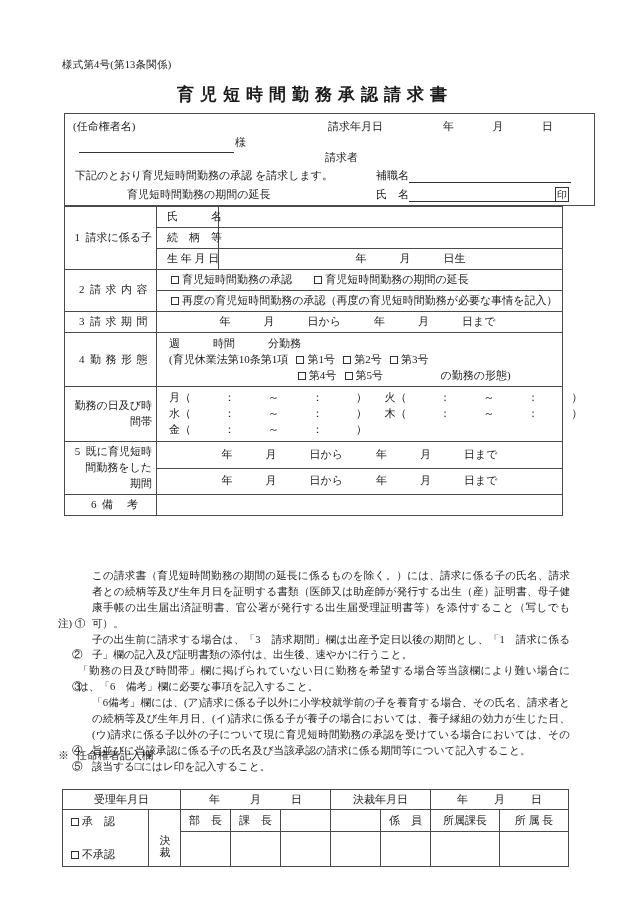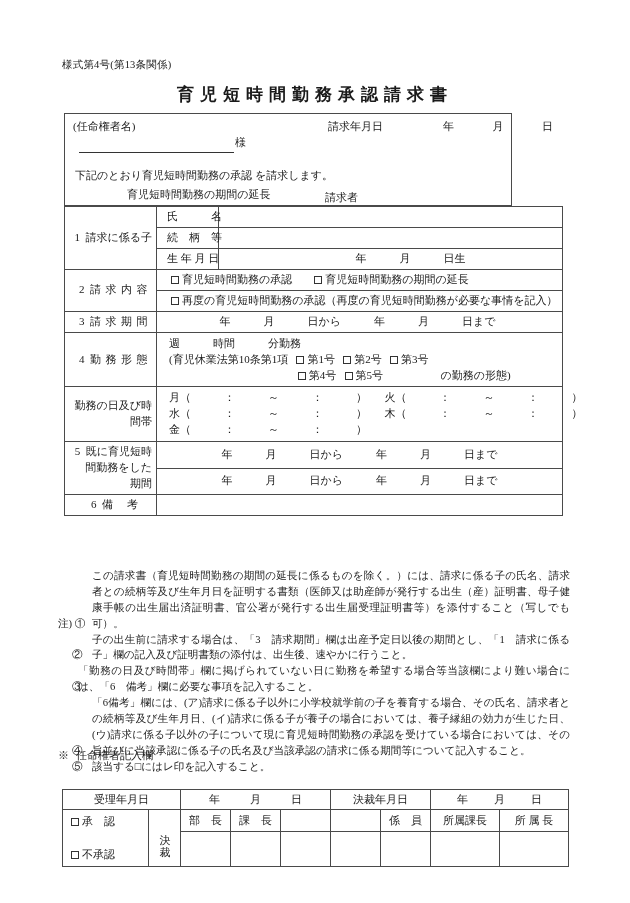--- a/index.html
+++ b/index.html
@@ -44,21 +44,21 @@
     letter-spacing: 6px;
     font-weight: 600;
     white-space: nowrap;
   }
 
   
   .header-box {
     position: absolute;
     left: 64px;
     top: 113px;
-    width: 448px;
+    width: 531px;
     height: 93px;
     border: 1px solid #4a4a4a;
     box-sizing: border-box;
   }
   .hb-appointer {
     position: absolute; left: 8px; top: 5px;
     font-size: 11px; white-space: nowrap;
   }
   .hb-sama-line {
     position: absolute; left: 14px; top: 23px;
@@ -83,21 +83,21 @@
   .hb-sentence {
     position: absolute; left: 10px; top: 54px;
     font-size: 11px; white-space: nowrap;
   }
   .hb-extend {
     position: absolute; left: 62px; top: 73px;
     font-size: 11px; white-space: nowrap;
   }
   .hb-claimant {
     position: absolute; left: 260px; top: 36px;
-    font-size: 11px; white-space: nowrap; margin-top: 40px;
+    font-size: 11px; white-space: nowrap;
   }
   .field-row {
     position: absolute;
     font-size: 11px;
     white-space: nowrap;
   }
   .field-label { display: inline-block; }
   .field-rule {
     display: inline-block;
     border-bottom: 1px solid #333;
@@ -248,20 +248,26 @@
       <span>年</span>
       <span>月</span>
       <span>日</span>
     </div>
 
     <div class="hb-sentence">下記のとおり育児短時間勤務の承認 を請求します。</div>
     <div class="hb-extend">育児短時間勤務の期間の延長</div>
 
     <div class="hb-claimant">請求者</div>
 
+    <div class="field-row hb-hoshoku">
+      <span class="field-label">補職名</span><span class="field-rule" style="width:162px"></span>
+    </div>
+    <div class="field-row hb-shimei">
+      <span class="field-label">氏　名</span><span class="field-rule" style="width:146px"></span><span class="seal-box">印</span>
+    </div>
   </div>
 
   <table class="main-table">
     <colgroup>
       <col style="width:92px">
       <col style="width:62px">
       <col style="width:344px">
     </colgroup>
     <tbody>
 

